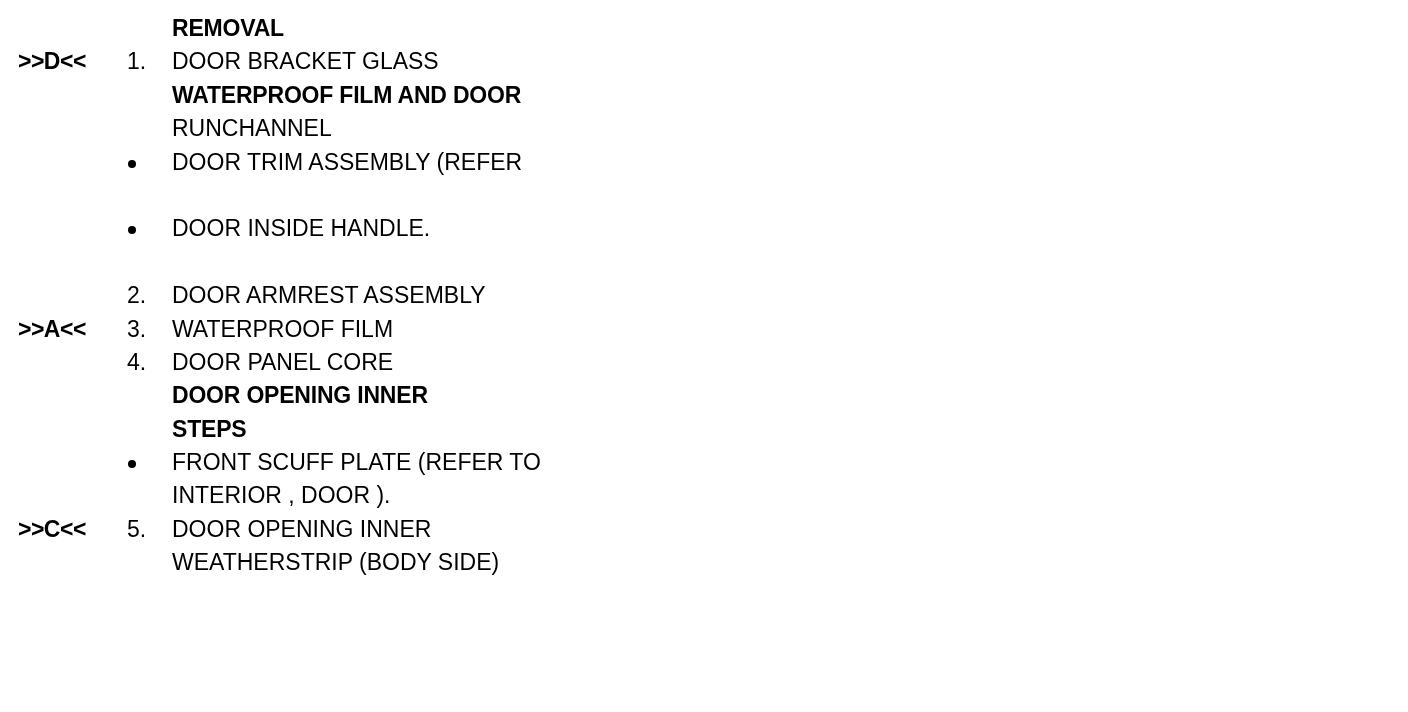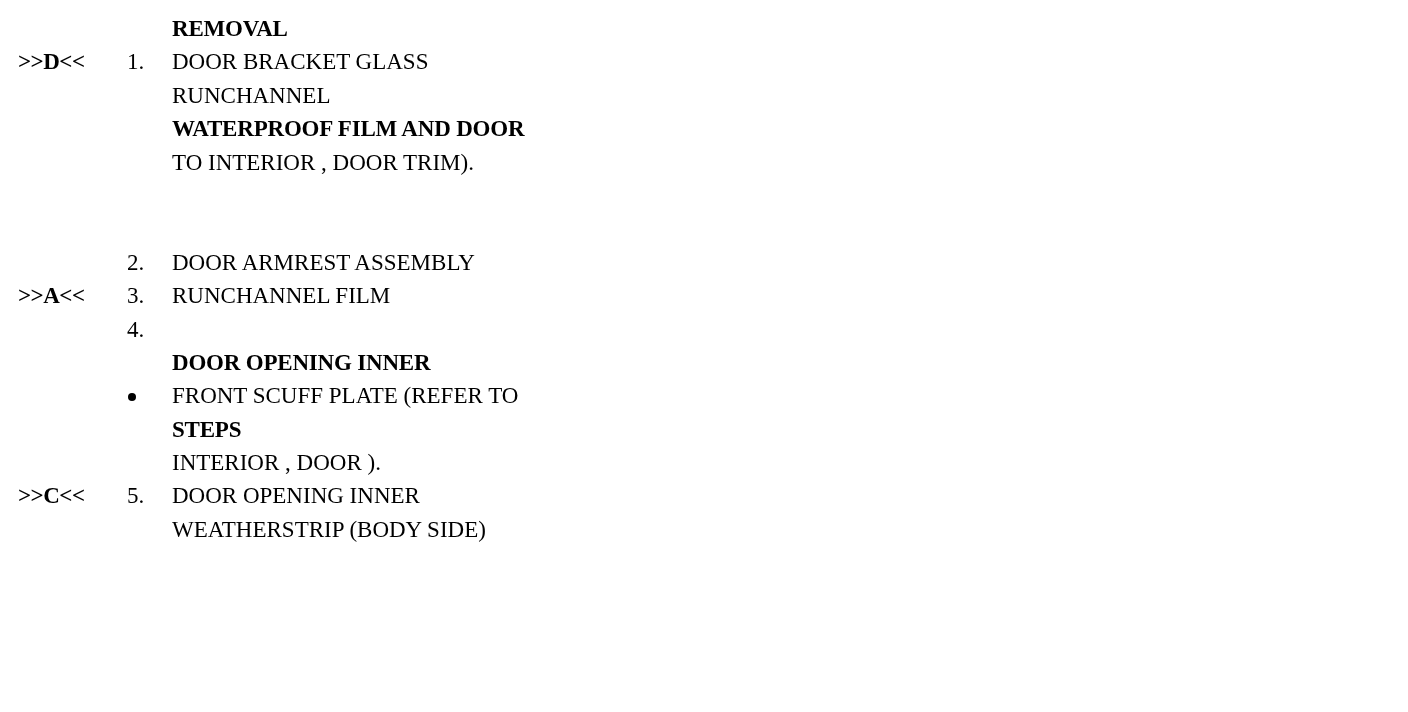--- a/index.html
+++ b/index.html
@@ -26,21 +26,20 @@
   }
   #col-left  { left: 0px;   width: 704px; }
   #col-right { left: 704px; width: 704px; }
 
   
   .line {
     position: relative;
     height: 33.4px;
     line-height: 33.4px;
     white-space: nowrap;
-    font-family: Liberation Serif, serif;
   }
   .line.spacer { }
 
   
   .marker {
     position: absolute;
     top: 0;
     font-size: 23px;
     font-weight: bold;
     letter-spacing: -0.5px;
@@ -93,51 +92,57 @@
   <div id="col-left" class="column" style="padding-top: 12px;">
       <div class="line">
         <span class="txt bold">REMOVAL</span>
       </div>
       <div class="line">
         <span class="marker">&gt;&gt;D&lt;&lt;</span>
         <span class="num">1.</span>
         <span class="txt">DOOR BRACKET GLASS</span>
       </div>
       <div class="line">
+        <span class="txt bold">WATERPROOF FILM AND DOOR</span>
+      </div>
+      <div class="line">
         <span class="txt">RUNCHANNEL</span>
       </div>
       <div class="line">
-        <span class="txt bold">WATERPROOF FILM AND DOOR</span>
-      </div>
-      <div class="line">
-        <span class="txt">TO  INTERIOR , DOOR TRIM).</span>
+        <span class="bullet"></span>
+        <span class="txt">DOOR TRIM ASSEMBLY (REFER</span>
       </div>
       <div class="line spacer"></div>
+      <div class="line">
+        <span class="bullet"></span>
+        <span class="txt">DOOR INSIDE HANDLE.</span>
+      </div>
       <div class="line spacer"></div>
       <div class="line">
         <span class="num">2.</span>
         <span class="txt">DOOR ARMREST ASSEMBLY</span>
       </div>
       <div class="line">
         <span class="marker">&gt;&gt;A&lt;&lt;</span>
         <span class="num">3.</span>
-        <span class="txt">RUNCHANNEL FILM</span>
+        <span class="txt">WATERPROOF FILM</span>
       </div>
       <div class="line">
         <span class="num">4.</span>
+        <span class="txt">DOOR PANEL CORE</span>
       </div>
       <div class="line">
         <span class="txt bold">DOOR OPENING INNER</span>
       </div>
       <div class="line">
+        <span class="txt bold">STEPS</span>
+      </div>
+      <div class="line">
         <span class="bullet"></span>
         <span class="txt">FRONT SCUFF PLATE (REFER TO</span>
-      </div>
-      <div class="line">
-        <span class="txt bold">STEPS</span>
       </div>
       <div class="line">
         <span class="txt">INTERIOR , DOOR ).</span>
       </div>
       <div class="line">
         <span class="marker">&gt;&gt;C&lt;&lt;</span>
         <span class="num">5.</span>
         <span class="txt">DOOR OPENING INNER</span>
       </div>
       <div class="line">

